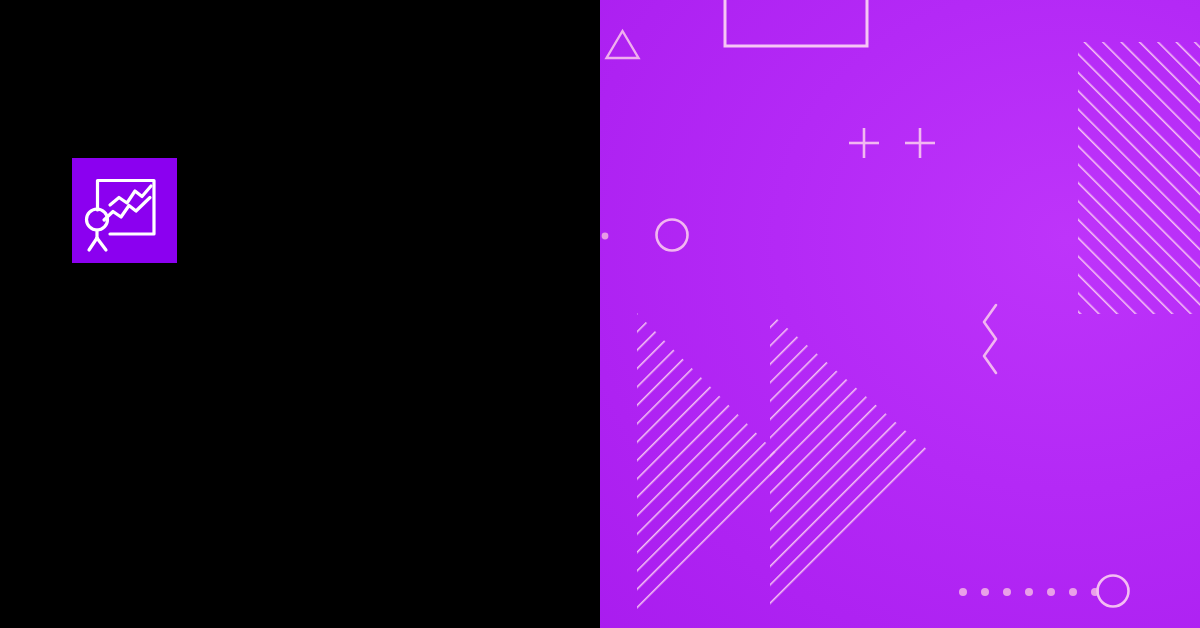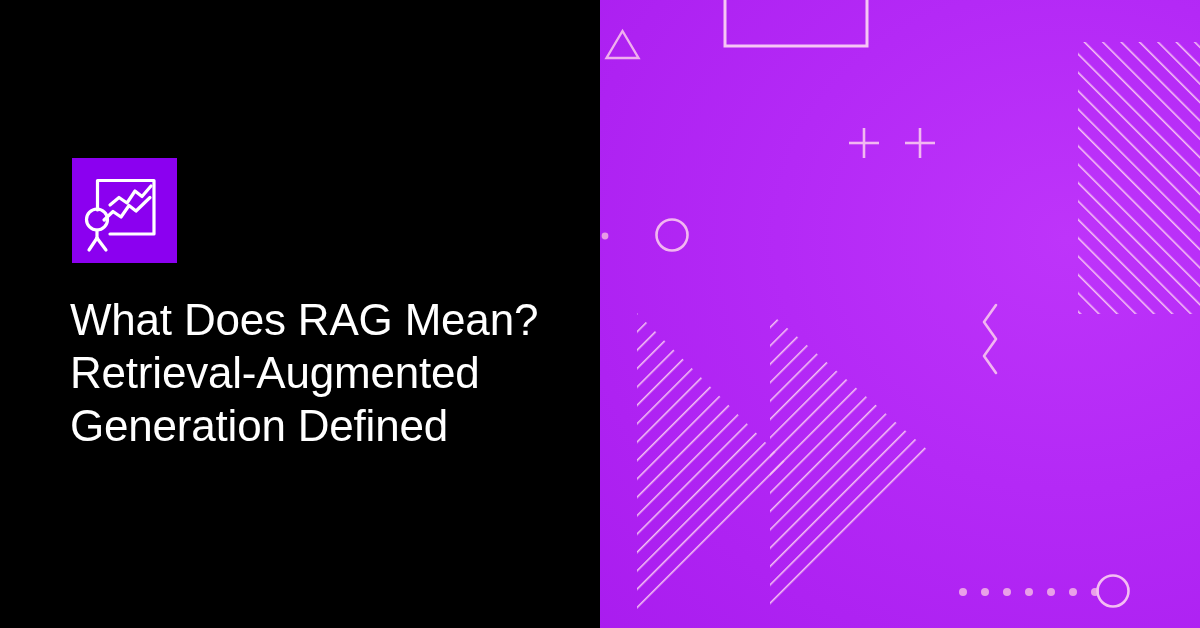--- a/index.html
+++ b/index.html
@@ -98,21 +98,20 @@
 
           <circle cx="25" cy="61.5" r="10.5"></circle>
 
           <path d="M25,72 L25,80"></path>
           <path d="M25,80 L17,92"></path>
           <path d="M25,80 L34,92"></path>
         </g>
       </svg>
     </div>
 
-    <h1 id="headline">What Does RAG Mean? Retrieval-Augmented Generation Defined</h1>
   </div>
 
   <div id="right-panel">
     <svg id="deco-svg" viewBox="0 0 600 628" xmlns="http://www.w3.org/2000/svg">
       <defs>
 
         <pattern id="hatchUp" width="13" height="13" patternUnits="userSpaceOnUse" patternTransform="rotate(-45)">
           <rect width="13" height="13" fill="none"></rect>
           <line x1="0" y1="0" x2="0" y2="13" stroke="#F6C2F4" stroke-width="3.1"></line>
         </pattern>

